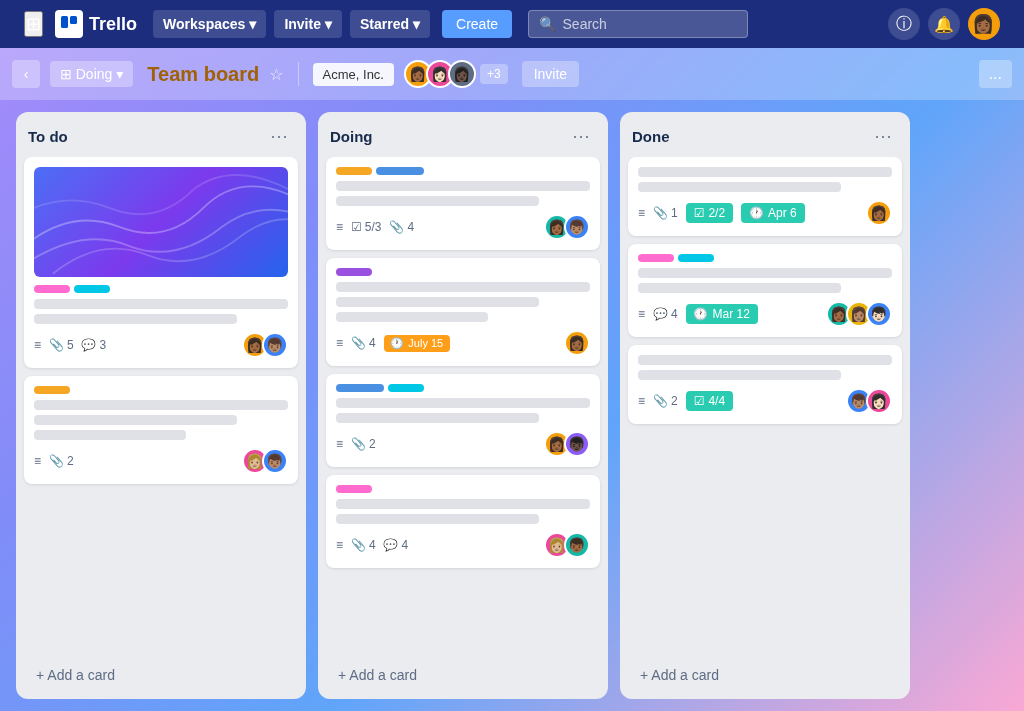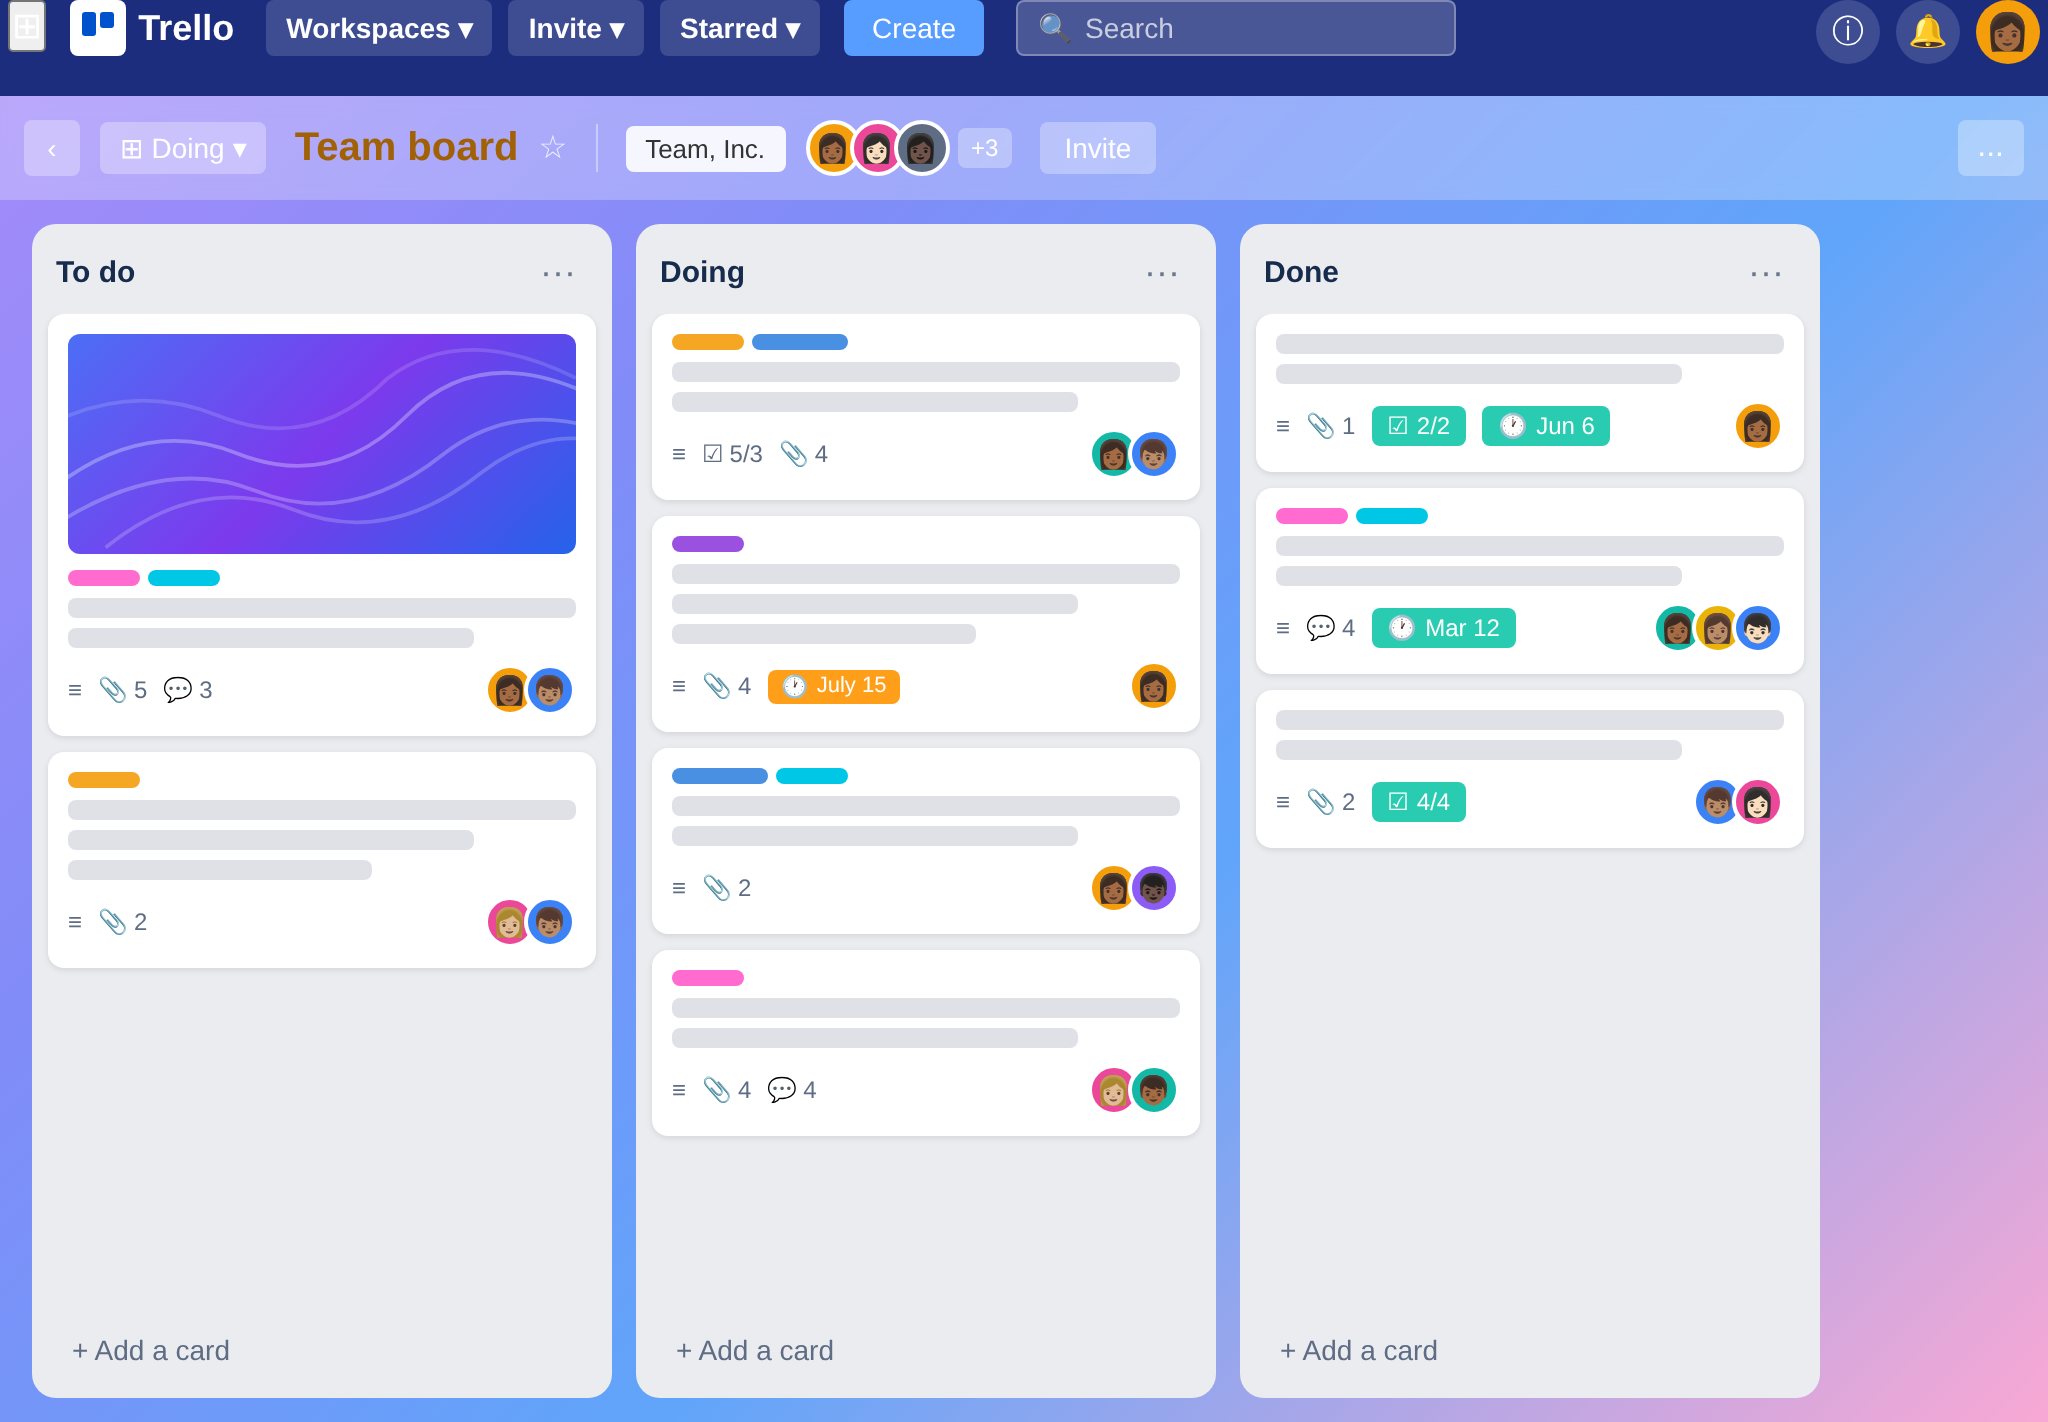--- a/index.html
+++ b/index.html
@@ -9,22 +9,22 @@
       width: 1024px;
       height: 711px;
       overflow: hidden;
     }
 
     
     .top-nav {
       background: #1d2d7e;
       height: 48px;
       display: flex;
-      align-items: flex-start;
-      padding: 0 4px;
+      align-items: center;
+      padding: 0 24px;
       gap: 8px;
     }
     .nav-grid-icon { color: white; font-size: 18px; cursor: pointer; margin-right: 4px; }
     .trello-logo {
       display: flex; align-items: center; gap: 6px;
       color: white; font-weight: 700; font-size: 18px;
       margin-right: 8px;
     }
     .trello-logo-icon {
       width: 28px; height: 28px;
@@ -384,21 +384,21 @@
 <div class="board-header">
   <button class="collapse-btn">‹</button>
   <button class="board-type-btn">
     <span>⊞</span>
     <span>Doing</span>
     <span>▾</span>
   </button>
   <h1 class="board-title">Team board</h1>
   <button class="star-btn">☆</button>
   <div class="board-header-divider"></div>
-  <div class="workspace-tag">Team, Inc.</div>
+  <div class="workspace-tag">Acme, Inc.</div>
   <div class="member-avatars">
     <div class="member-avatar" style="background:#f59e0b;margin-left:0;">
       <span style="font-size:14px;">👩🏾</span>
     </div>
     <div class="member-avatar" style="background:#ec4899;">
       <span style="font-size:14px;">👩🏻</span>
     </div>
     <div class="member-avatar" style="background:#5e6c84;">
       <span style="font-size:14px;">👩🏿</span>
     </div>
@@ -640,21 +640,21 @@
             <span class="meta-item">
               <span>📎</span>
               <span>1</span>
             </span>
             <span class="badge badge-green">
               <span>☑</span>
               <span>2/2</span>
             </span>
             <span class="badge badge-green">
               <span>🕐</span>
-              <span>Jun 6</span>
+              <span>Apr 6</span>
             </span>
           </div>
           <div class="card-avatars">
             <div class="card-avatar av-orange">
                 <span style="font-size:14px;">👩🏾</span>
               </div>
           </div>
         </div>
       </div>
 

